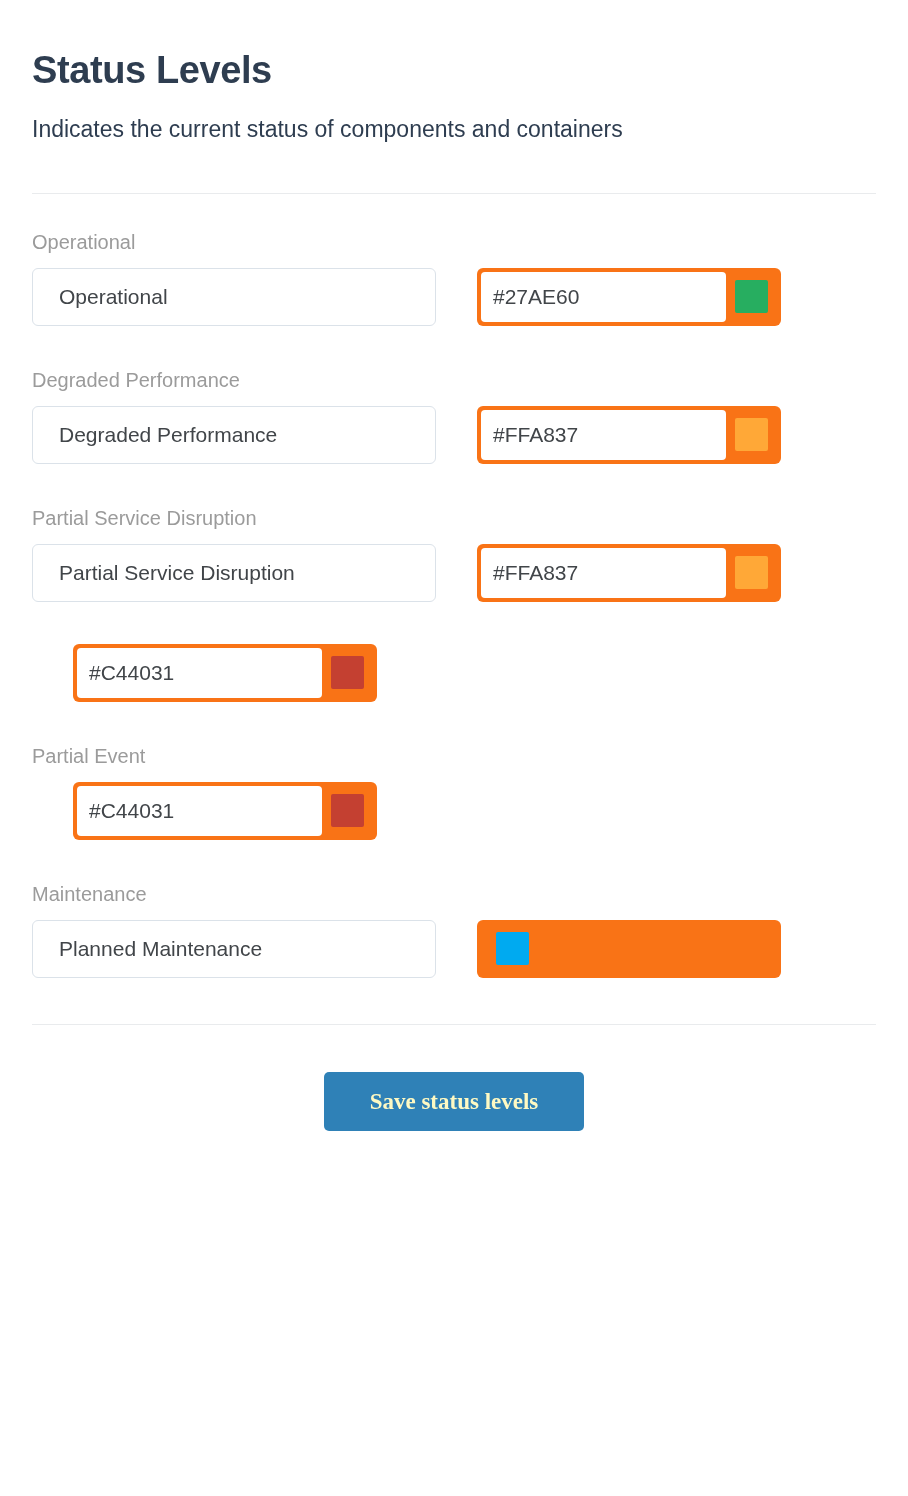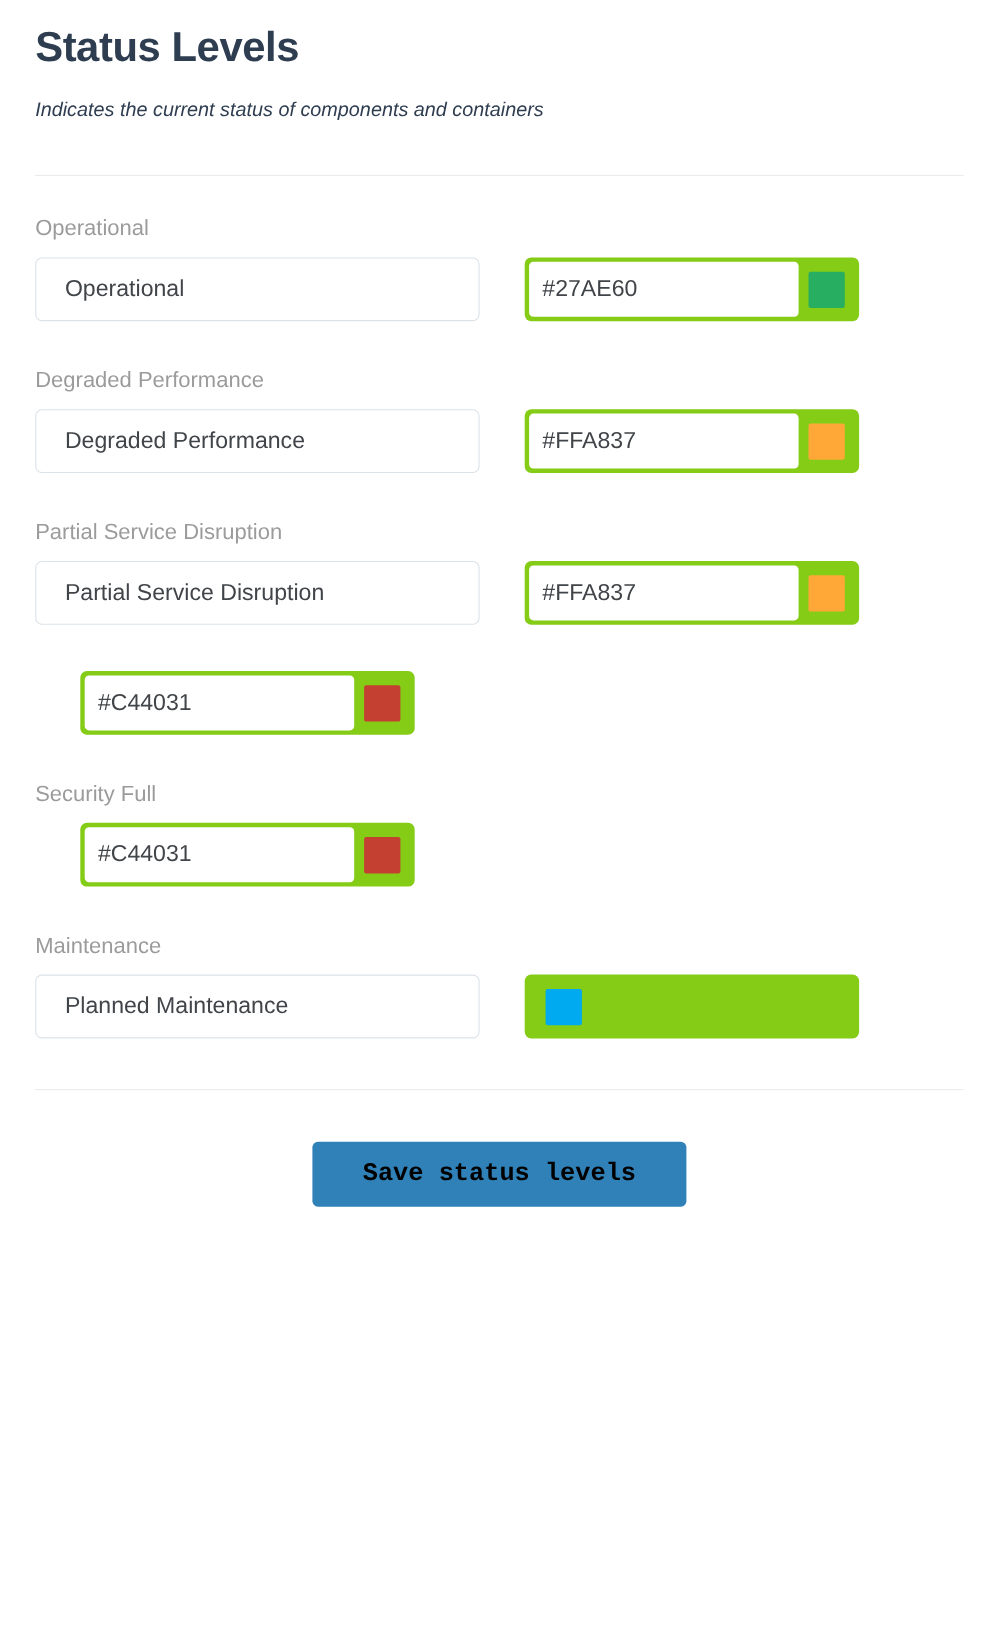--- a/index.html
+++ b/index.html
@@ -14,41 +14,41 @@
     font-family: "Liberation Sans", sans-serif;
     -webkit-font-smoothing: antialiased;
     overflow: hidden;
   }
 
   .page {
     width: 908px;
     height: 1063px;
     position: relative;
     padding: 0 32px;
+    margin-top: 27px;
   }
 
   
   .page-header {
     padding-top: 22px;
   }
   .page-title {
     font-size: 38px;
     font-weight: bold;
     color: #2e3d50;
     letter-spacing: -0.4px;
     line-height: 1.15;
     margin: 0;
   }
   .page-subtitle {
-    font-size: 18px;
+    font-size: 23px;
     color: #2e3d50;
     margin: 0;
     padding-top: 22px;
     line-height: 1.3;
-    font-style: italic;
   }
   .header-rule {
     height: 1px;
     background: #e9ebed;
     margin-top: 48px;
   }
 
   
   .levels {
     padding-top: 36px;
@@ -77,21 +77,21 @@
     font-size: 21px;
     color: #414549;
     padding: 0 26px;
     outline: none;
   }
 
   .color-group {
     margin-left: 41px;
     display: flex;
     align-items: center;
-    background: #84cc16;
+    background: #f97316;
     border-radius: 6px;
     padding: 4px;
     height: 58px;
     width: 304px;
   }
   .color-hex-field {
     flex: 1 1 auto;
     height: 50px;
     align-self: stretch;
     border: none;
@@ -123,24 +123,24 @@
     background: #e9ebed;
     margin-top: 46px;
   }
   .footer-actions {
     padding-top: 47px;
     text-align: center;
   }
   .save-button {
     display: inline-block;
     background: #2f81b7;
-    color: #000000;
+    color: #fef9c3;
     border: none;
     border-radius: 5px;
-    font-family: Liberation Mono, monospace;
+    font-family: Liberation Serif, serif;
     font-size: 23px;
     font-weight: bold;
     padding: 17px 46px;
     cursor: pointer;
     line-height: 1.1;
   }
 </style>
 </head>
 <body>
 
@@ -193,21 +193,21 @@
         <div class="level-fields">
           <div class="color-group">
             <input class="color-hex-field" type="text" value="#C44031" style="">
             <span class="color-swatch-wrap">
               <span class="color-swatch" style="background-color: rgb(196, 64, 49);"></span>
             </span>
           </div>
         </div>
       </div>
       <div class="level-row">
-        <div class="level-label">Security Full</div>
+        <div class="level-label">Partial Event</div>
         <div class="level-fields">
           <div class="color-group">
             <input class="color-hex-field" type="text" value="#C44031" style="">
             <span class="color-swatch-wrap">
               <span class="color-swatch" style="background-color: rgb(196, 64, 49);"></span>
             </span>
           </div>
         </div>
       </div>
       <div class="level-row">

